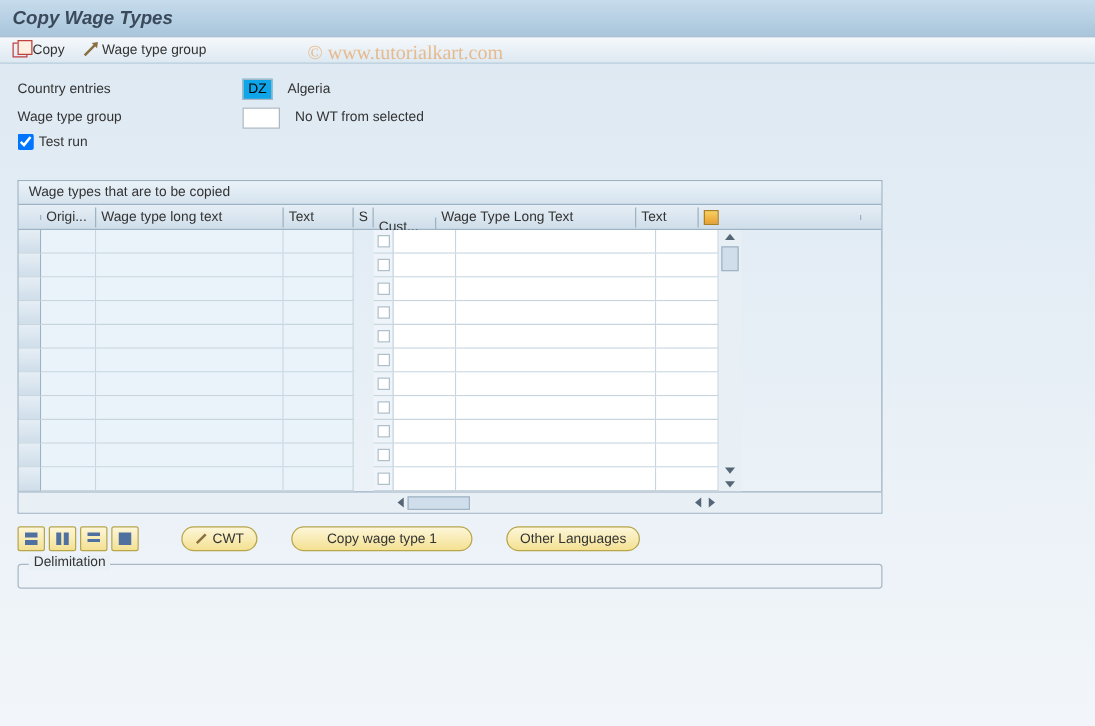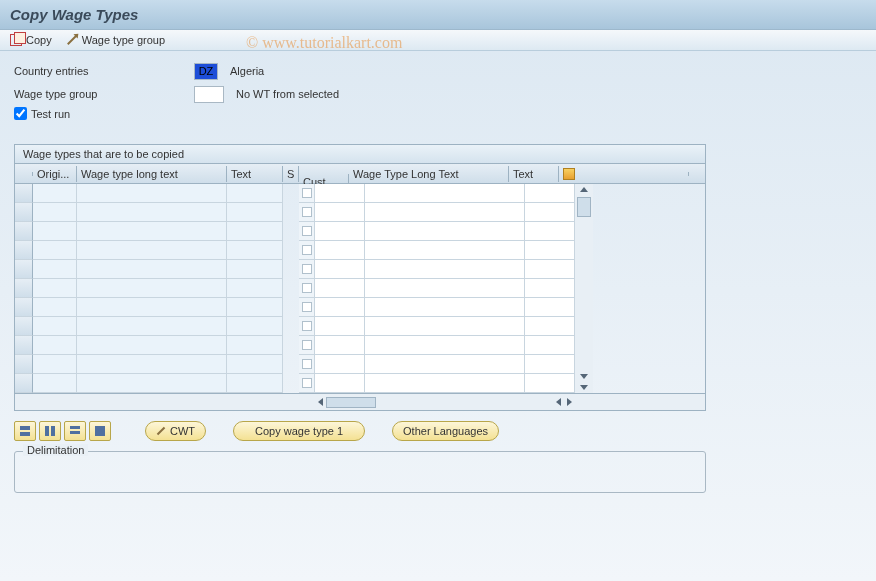--- a/index.html
+++ b/index.html
@@ -73,21 +73,21 @@
     }
     .form-label { width: 180px; color: #333; }
     .form-input {
       height: 17px;
       border: 1px solid #a9b8c4;
       background: #fff;
       padding: 0 3px;
       font-size: 11px;
       font-family: inherit;
     }
-    .input-code { width: 24px; text-align: center; background: #1d4ed8; }
+    .input-code { width: 24px; text-align: center; background: #0ea5e9; }
     .input-group { width: 30px; }
     .form-desc { margin-left: 12px; color: #333; }
     .checkbox-row { display: flex; align-items: center; gap: 4px; margin-top: 2px; }
     input[type=checkbox] { width: 13px; height: 13px; }
 
     .table-container {
       margin: 14px 14px 0 14px;
       width: 692px;
       border: 1px solid #9db2c2;
     }
@@ -201,28 +201,28 @@
       background: linear-gradient(to bottom,#fdf6d8,#f4e193);
       border: 1px solid #b8a64a;
       border-radius: 10px;
       display: inline-flex;
       align-items: center;
       cursor: pointer;
       color: #333;
       gap: 4px;
       margin-left: 24px;
     }
-    .wide-btn { width: 132px; justify-content: center; }
+    .wide-btn { width: 145px; justify-content: center; }
     .pencil-mini{width:10px;height:2px;background:#8a7040;transform:rotate(-45deg);}
 
     .group-box {
       margin: 8px 14px;
       border: 1px solid #a9b8c4;
       border-radius: 3px;
-      padding: 28px 12px 12px 12px;
+      padding: 6px 12px 12px 12px;
       width: 692px;
       position: relative;
       background: transparent;
     }
     .group-title {
       position: absolute;
       top: -8px;
       left: 8px;
       background: #e9f0f6;
       padding: 0 4px;

